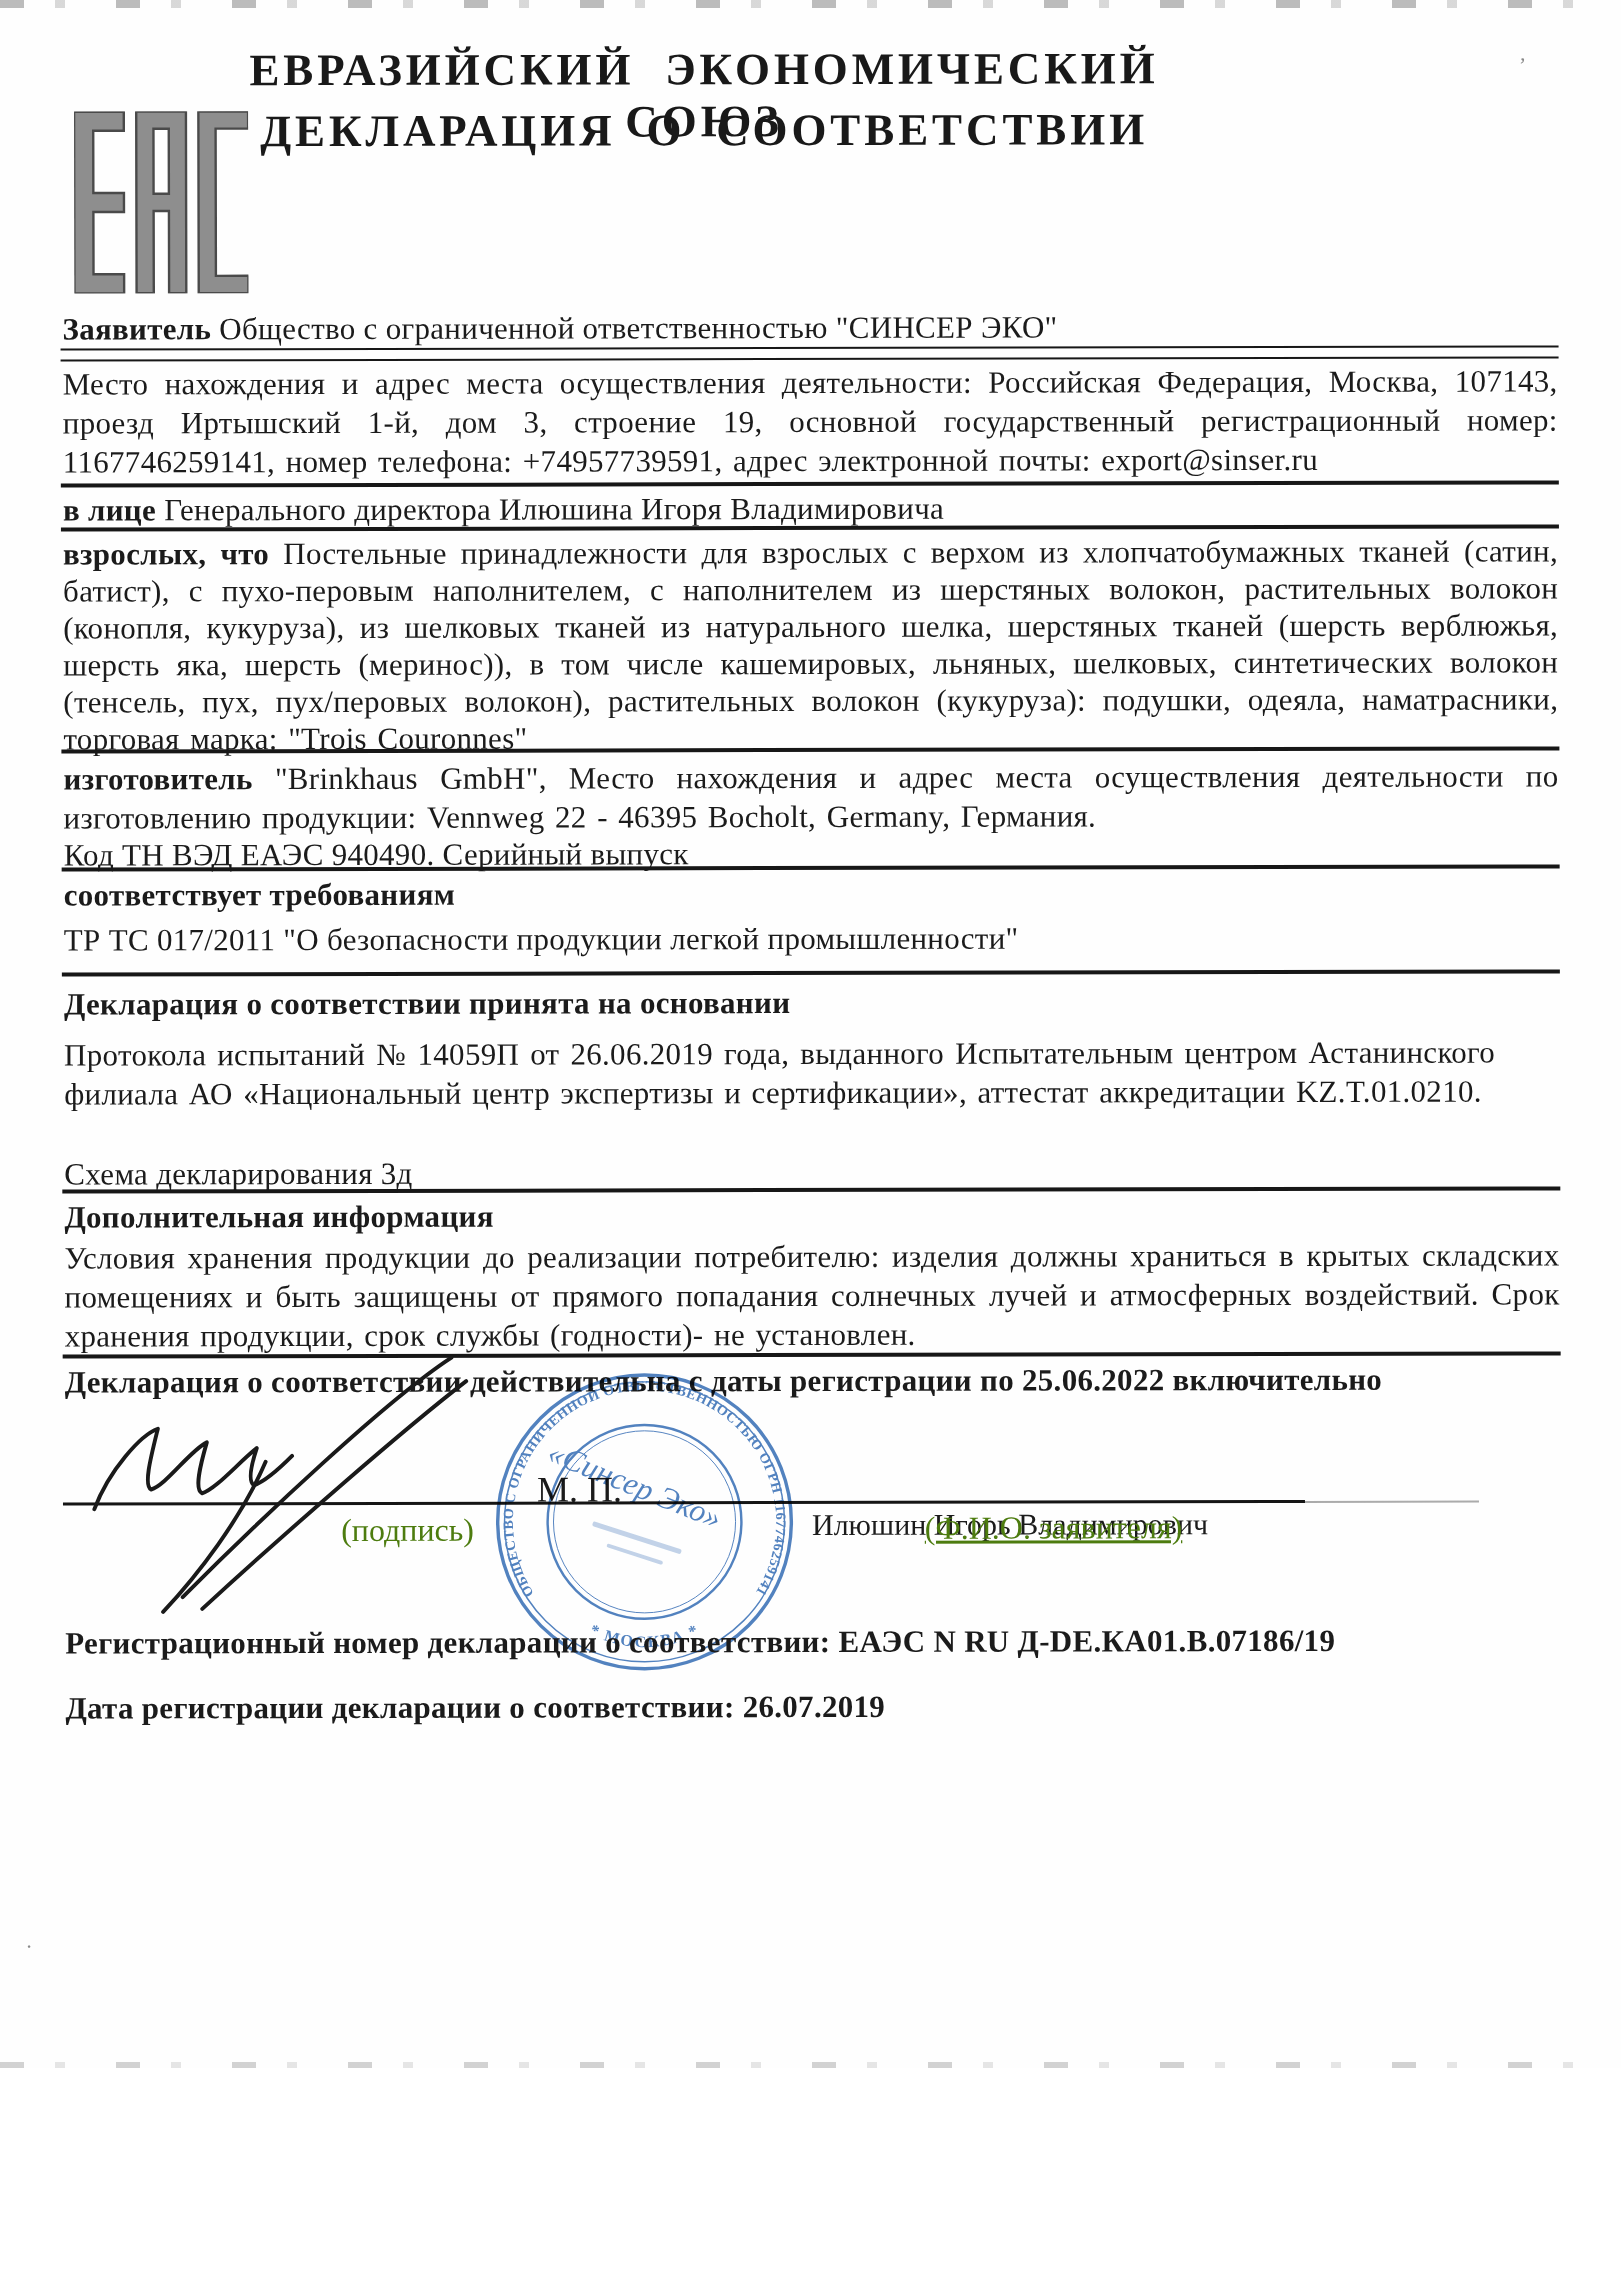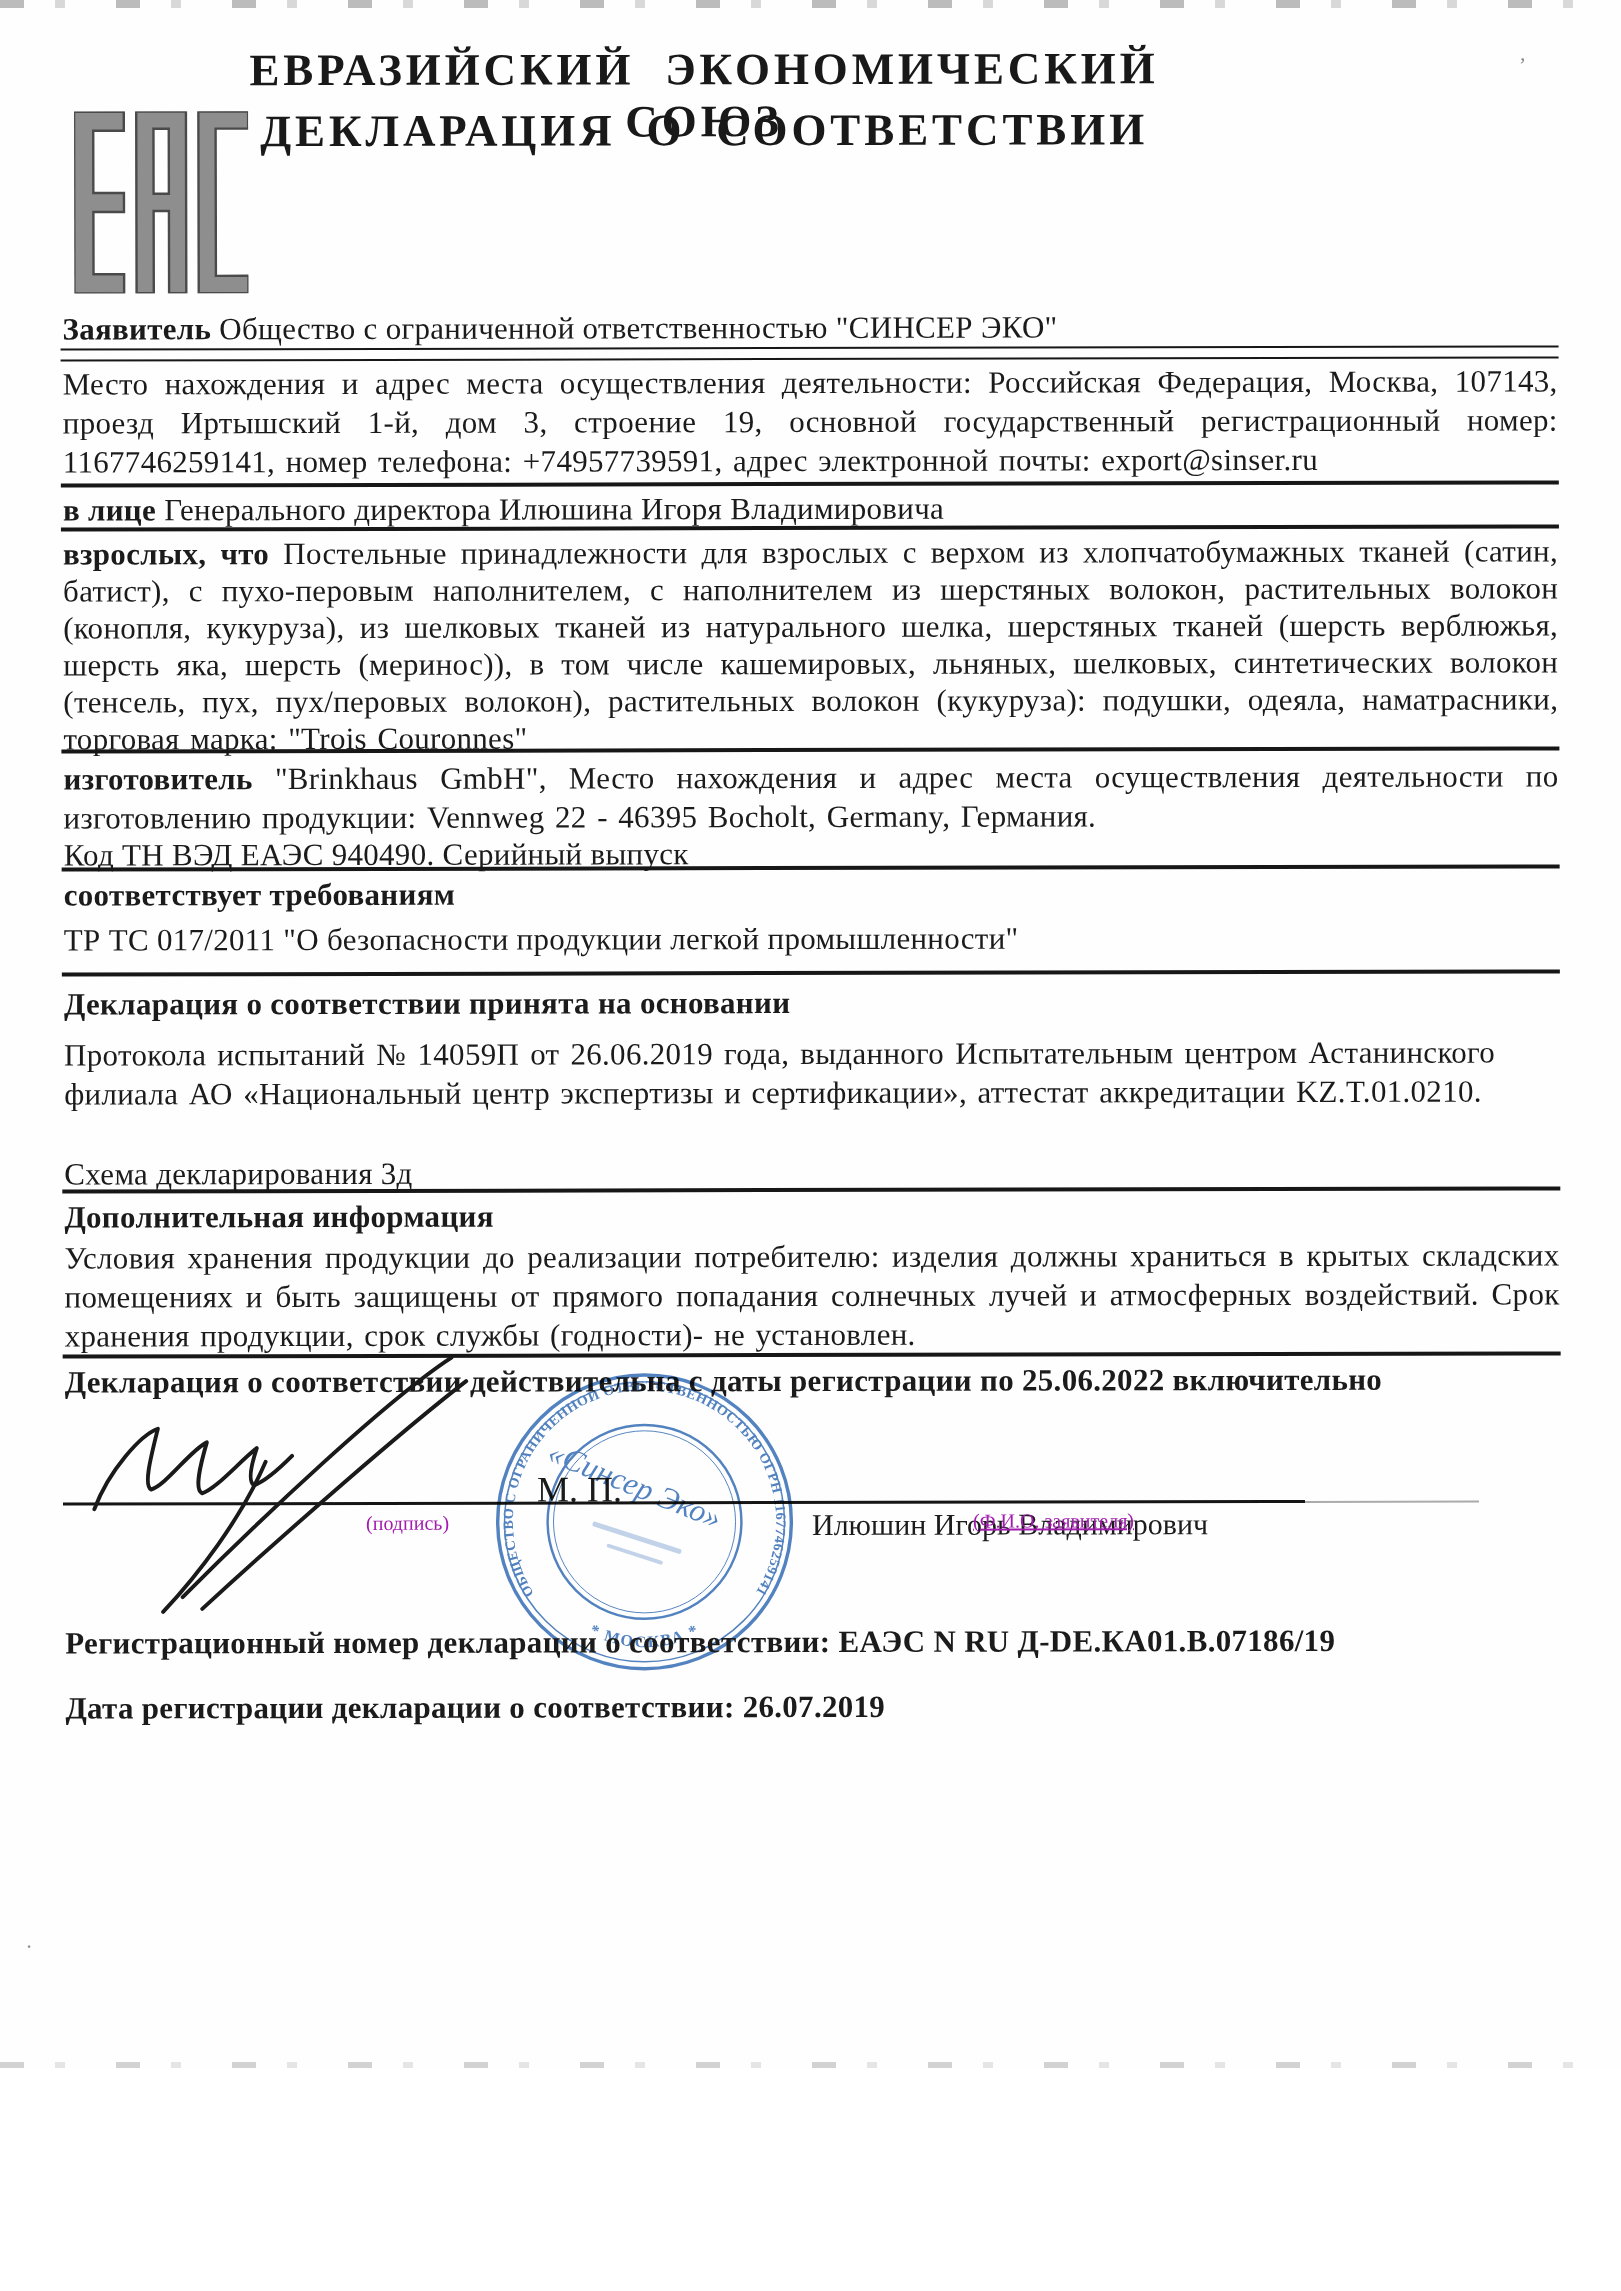--- a/index.html
+++ b/index.html
@@ -11,21 +11,21 @@
   .abs{position:absolute;}
   .title{left:167px;width:1078px;text-align:center;font-weight:bold;
          font-size:45px;letter-spacing:3.9px;word-spacing:15.7px;color:#191919;}
   .para{left:64px;width:1495px;font-size:31px;line-height:39px;
         letter-spacing:0.3px;word-spacing:2.5px;text-align:justify;}
   .line{left:64px;width:1495px;font-size:31px;line-height:39px;letter-spacing:0.3px;}
   .b{font-weight:bold;}
   .rule{left:62px;width:1498px;height:3.9px;background:#171717;}
   .rule2{left:62px;width:1498px;height:8.8px;border-top:2px solid #171717;
          border-bottom:2.9px solid #171717;background:transparent;}
-  .caption{font-size:20px;color:#a21caf;text-align:center;}
+  .caption{font-size:32px;color:#4d7c0f;text-align:center;}
   .sigline{height:2.9px;background:#151515;}
   .sigline-ext{height:2px;background:#666;opacity:.55;}
   .stamp-svg{mix-blend-mode:multiply;opacity:.9;}
   .scan-strip{left:0;width:1621px;opacity:.45;
     background:repeating-linear-gradient(90deg,
       rgba(45,45,45,.7) 0 23.5px, transparent 23.5px 55px,
       rgba(45,45,45,.4) 55px 65px, transparent 65px 116px);}
   .speck{color:#8a8a8a;font-size:21.6px;}
 </style>
 </head>

